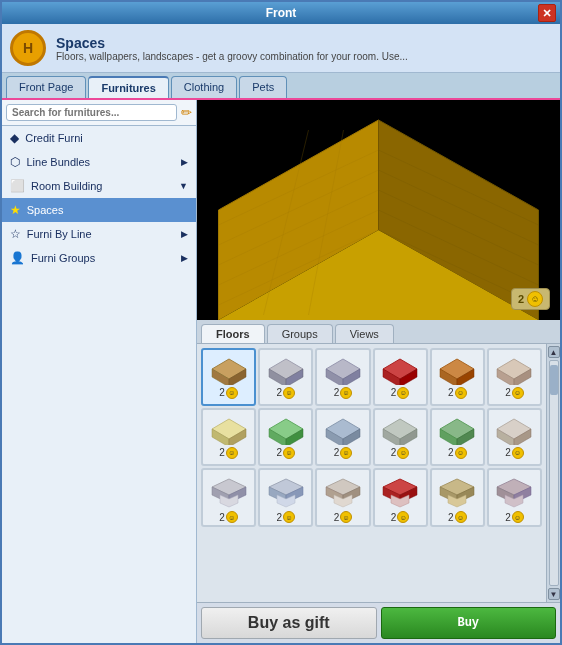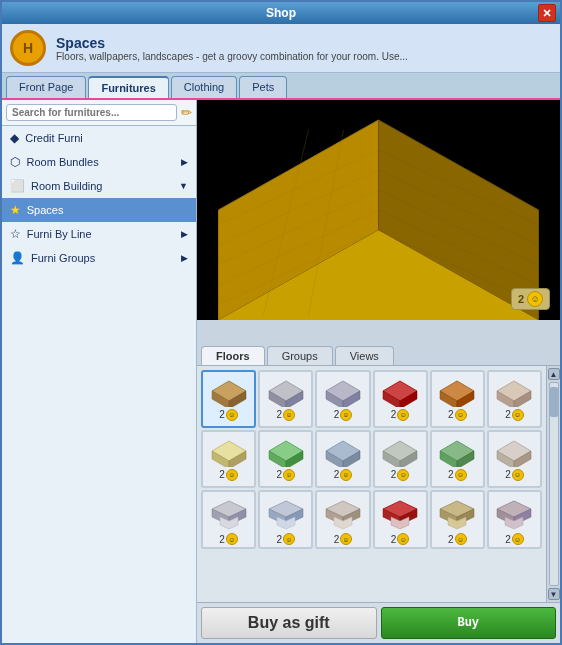--- a/index.html
+++ b/index.html
@@ -245,21 +245,20 @@
 
     .cat-tab {
       padding: 3px 14px;
       background: #d8e0ea;
       border: 1px solid #a0b0c0;
       border-bottom: none;
       border-radius: 4px 4px 0 0;
       cursor: pointer;
       font-size: 11px;
       color: #333;
-      margin-top: 22px;
     }
 
     .cat-tab.active {
       background: #f0f4f8;
       font-weight: bold;
     }
 
     .items-area {
       flex: 1;
       display: flex;
@@ -395,21 +394,21 @@
       font-weight: bold;
       font-family: Liberation Mono, monospace;
     }
   </style>
 </head>
 <body>
 
 <div class="window">
 
   <div class="title-bar">
-    <span>Shop</span>
+    <span>Front</span>
     <div class="close-btn">✕</div>
   </div>
 
   <div class="header-area">
     <div class="logo-coin">H</div>
     <div class="header-text">
       <h2>Spaces</h2>
       <p>Floors, wallpapers, landscapes - get a groovy combination for your room. Use...</p>
     </div>
   </div>
@@ -432,21 +431,21 @@
 
       <div class="nav-list">
 
         <div class="nav-item">
           <span class="nav-icon">◆</span>
           <span>Credit Furni</span>
         </div>
 
         <div class="nav-item">
           <span class="nav-icon">⬡</span>
-          <span>Room Bundles</span>
+          <span>Line Bundles</span>
           <span class="arrow">▶</span>
         </div>
 
         <div class="nav-item">
           <span class="nav-icon">⬜</span>
           <span>Room Building</span>
           <span class="arrow">▼</span>
         </div>
 
         <div class="nav-item active">

